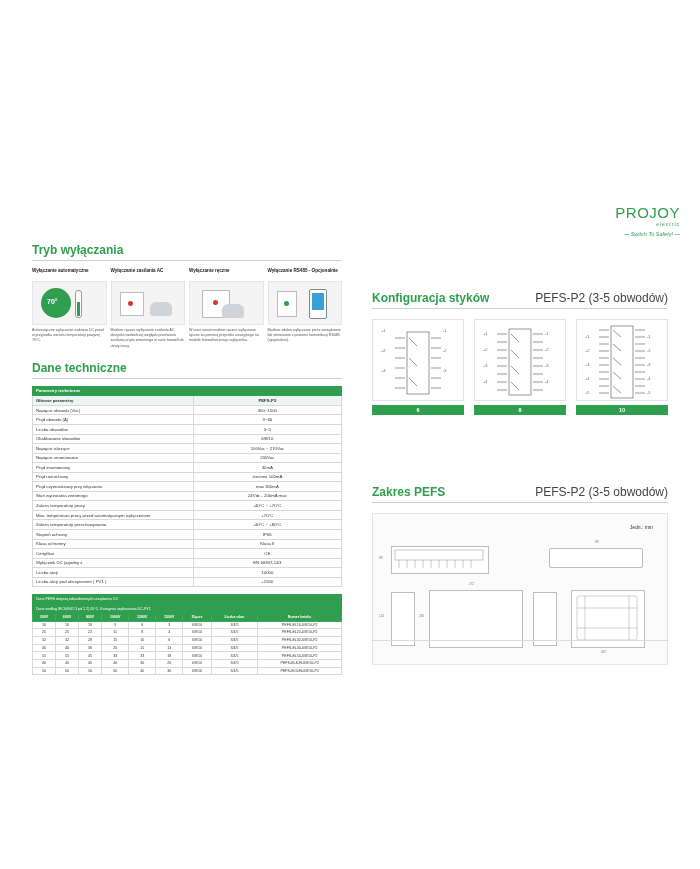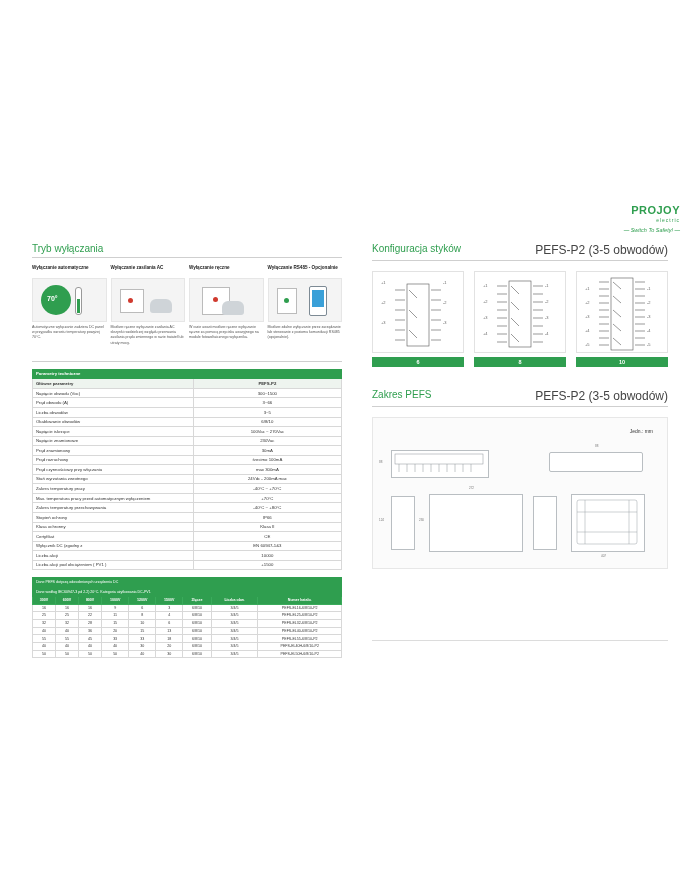--- a/index.html
+++ b/index.html
@@ -1,31 +1,31 @@
 <!DOCTYPE html>
 <html><head>
 <meta charset="utf-8">
 <style>
   html,body{margin:0;padding:0;}
   body{width:700px;height:869px;background:#ffffff;font-family:"Liberation Sans",sans-serif;color:#333;}
   .page{position:relative;width:700px;height:869px;overflow:hidden;}
 
   
   .brand{position:absolute;left:600px;top:205px;width:80px;text-align:right;}
-  .brand-name{font-size:11px;font-weight:bold;color:#2f9e4f;letter-spacing:.5px;line-height:1;}
+  .brand-name{font-size:15px;font-weight:normal;color:#2f9e4f;letter-spacing:.5px;line-height:1;}
   .brand-sub{font-size:5px;color:#2f9e4f;text-align:right;letter-spacing:1px;margin-top:1px;}
   .brand-tag{font-size:5.5px;color:#2f9e4f;font-style:italic;margin-top:4px;text-align:right;}
 
   
-  .sec-title{font-size:10px;font-weight:normal;color:#2f9e4f;}
+  .sec-title{font-size:12px;font-weight:bold;color:#2f9e4f;}
   .sec-model{font-size:12px;color:#444;}
 
   
   .left{position:absolute;left:32px;top:243px;width:310px;}
-  .hdr-row{display:flex;justify-content:space-between;}
+  .hdr-row{display:flex;justify-content:space-between;margin-top:48px;}
   .rule{height:1px;background:#cfcfcf;margin-top:3px;margin-bottom:7px;}
 
   
   .modes{display:flex;gap:4px;}
   .mode{width:75px;}
   .mode-title{font-size:4.6px;font-weight:bold;color:#222;margin-bottom:3px;line-height:1.2;height:10px;}
   .mode-img{height:42px;background:#f4f4f4;border:1px solid #e6e6e6;position:relative;overflow:hidden;}
   .mode-txt{font-size:3.6px;color:#555;line-height:1.45;margin-top:3px;}
 
   
@@ -118,20 +118,21 @@
         <div class="mode-img">
           <div class="sq" style="left:8px;top:9px;width:18px;height:24px;"></div>
           <div class="greendot" style="left:15px;top:19px;"></div>
           <div class="phone" style="left:40px;top:7px;"></div>
         </div>
         <div class="mode-txt">Możliwe zdalne wyłączanie przez zarządzanie lub sterowanie z poziomu komunikacji RS485 (opcjonalnie).</div>
       </div>
     </div>
 
     <div style="height:12px;"></div>
+    <div class="sec-title">Dane techniczne</div>
     <div class="rule"></div>
 
     <table class="tbl">
       <tbody id="spec-body">
         <tr class="hrow">
             <td colspan="2">Parametry techniczne</td>
           </tr>
         <tr class="srow">
           <td>Główne parametry</td>
           <td class="val">PEFS-P2</td>

